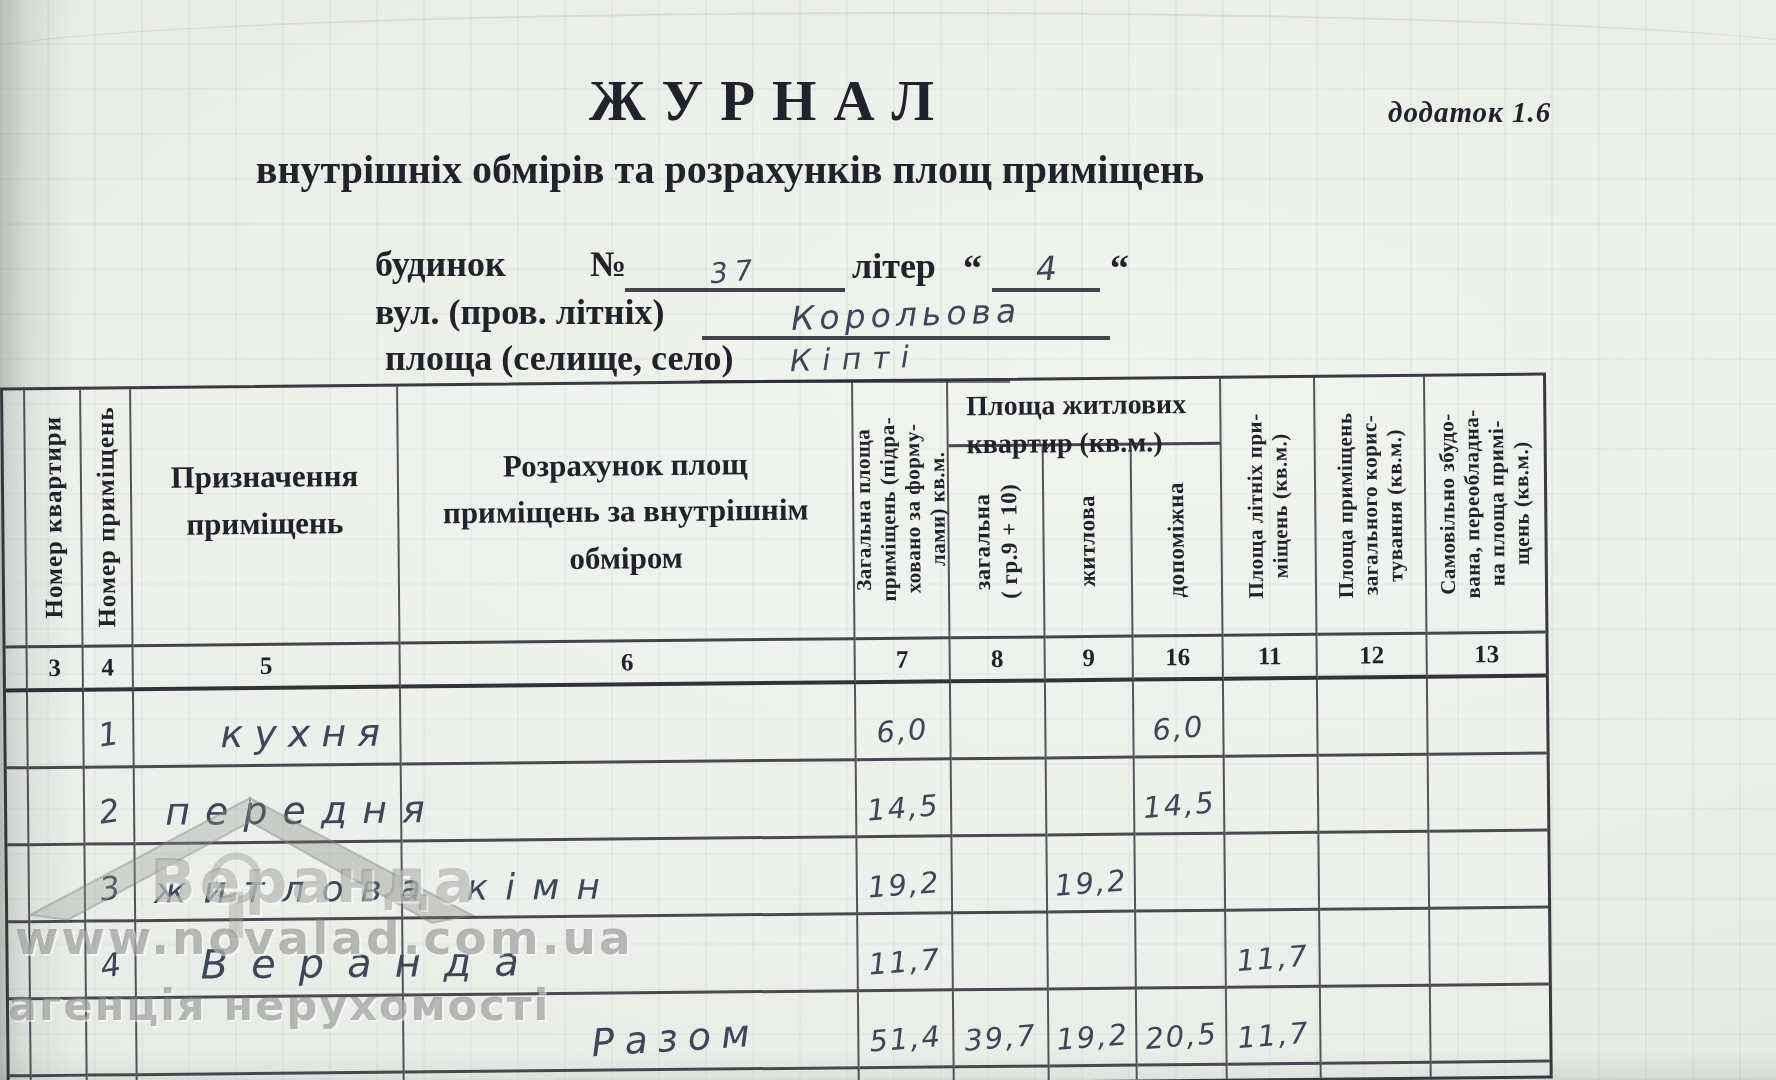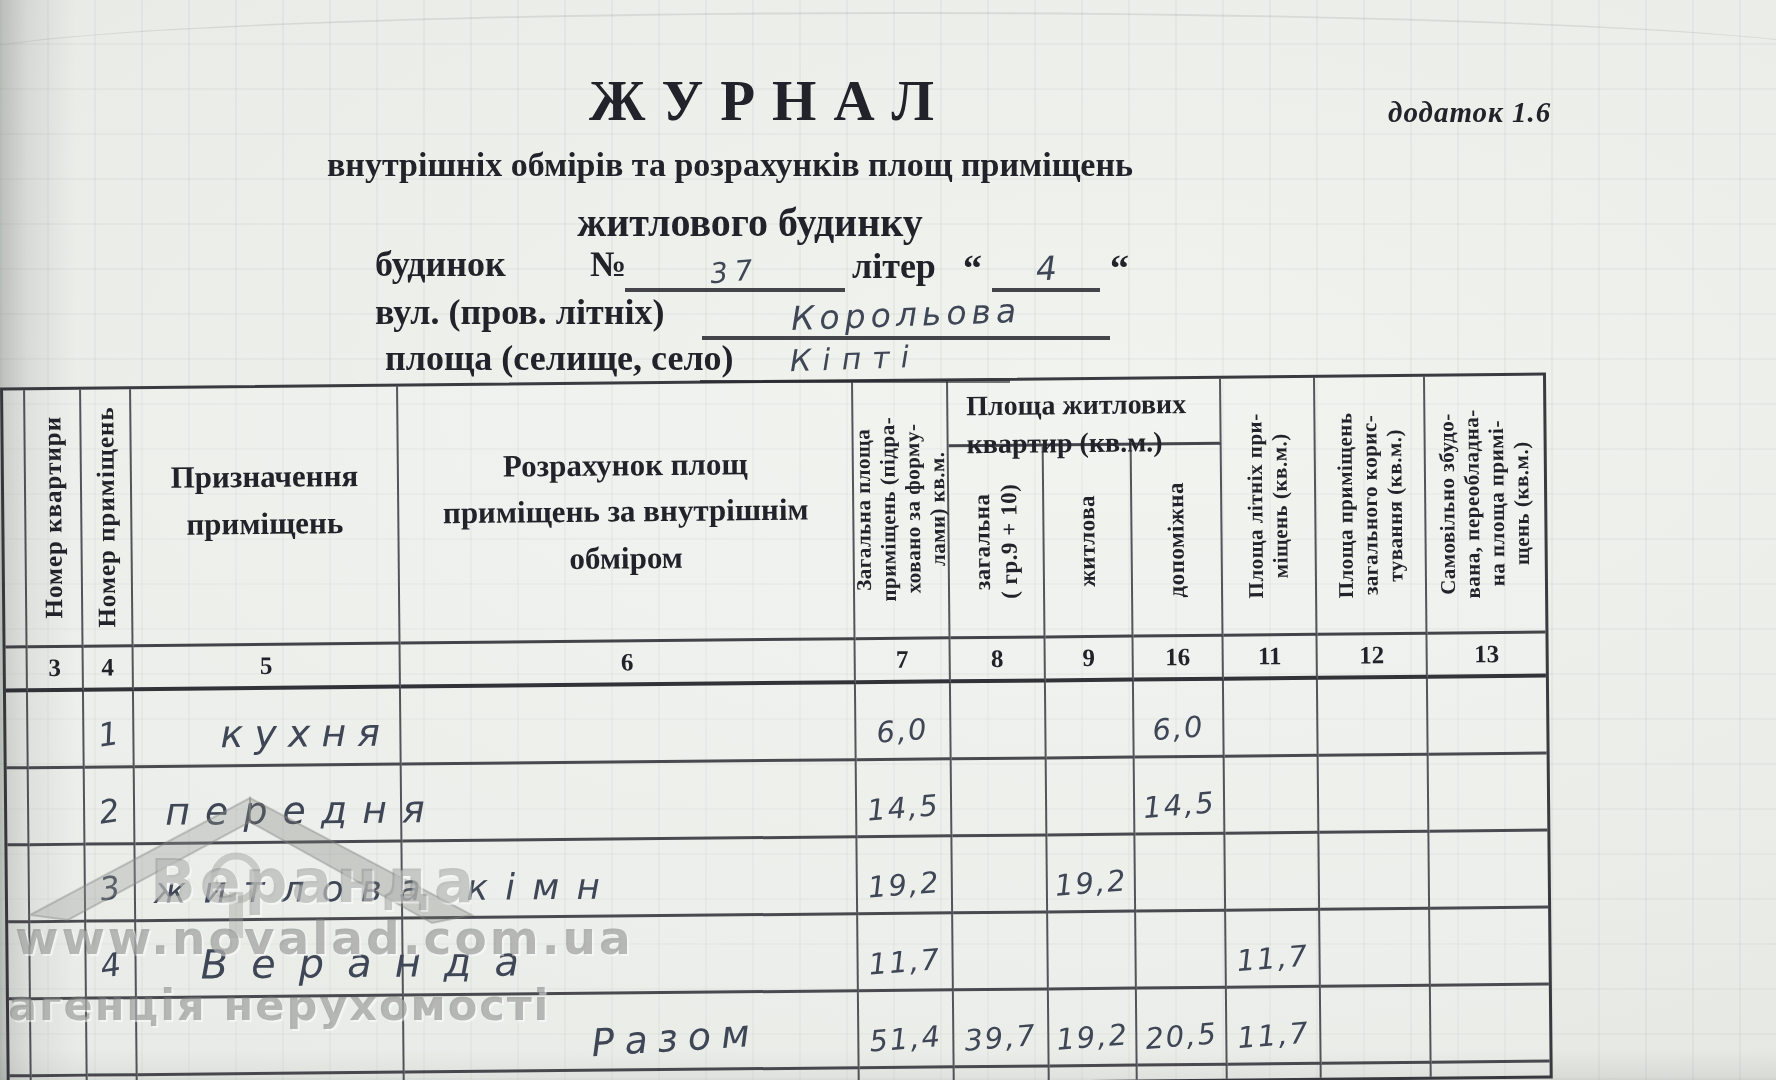--- a/index.html
+++ b/index.html
@@ -8,21 +8,21 @@
     background:
       linear-gradient(90deg, rgba(80,88,82,.30) 0px, rgba(80,88,82,.12) 28px, rgba(80,88,82,0) 75px),
       linear-gradient(0deg, rgba(80,88,82,.10) 0px, rgba(80,88,82,0) 30px),
       radial-gradient(125% 95% at 62% 36%, #f1f3ef 0%, #eaece8 55%, #dfe2dd 100%);}
   .bleed{position:absolute;inset:0;pointer-events:none;opacity:.8;background:
       repeating-linear-gradient(90deg, rgba(120,138,128,.10) 0 2px, transparent 2px 47px),
       repeating-linear-gradient(0deg, rgba(120,138,128,.08) 0 2px, transparent 2px 45px);}
   .curve{position:absolute;left:-40px;top:12px;width:1900px;height:90px;border-top:2px solid rgba(90,98,92,.14);border-radius:50%;pointer-events:none;}
   .print{position:absolute;font-weight:bold;}
   .title{left:30px;top:68px;width:1480px;text-align:center;font-size:57px;letter-spacing:17px;}
-  .sub1{left:0;top:146px;width:1460px;text-align:center;font-size:34px;}
+  .sub1{left:0;top:146px;width:1460px;text-align:center;font-size:40px;}
   .sub2{left:0;top:199px;width:1500px;text-align:center;font-size:40px;}
   .annex{left:1388px;top:96px;font-size:29px;font-style:italic;font-weight:600;letter-spacing:1px;}
   .lbl{position:absolute;font-weight:bold;font-size:36px;white-space:nowrap;}
   .fill{position:absolute;border-bottom:4px solid rgba(38,38,46,.85);height:46px;display:flex;align-items:flex-end;justify-content:center;}
   .hw{font-family:"DejaVu Sans",sans-serif;font-style:italic;color:#3f4656;position:relative;z-index:2;}
   .hw37{font-size:28px;letter-spacing:7px;transform:rotate(-5deg);}
   .hw4{font-size:33px;transform:rotate(-3deg);}
   .hwstreet{font-size:33px;letter-spacing:5px;transform:rotate(-2deg);padding-bottom:2px;}
   .hwcity{font-size:30px;letter-spacing:11px;transform:rotate(-2deg);padding-bottom:4px;}
   .quote{position:absolute;font-weight:bold;font-size:38px;}
@@ -57,21 +57,20 @@
 </head>
 <body>
 
 <div class="page">
   <div class="bleed"></div>
   <div class="curve"></div>
 
   <div class="print annex">додаток 1.6</div>
   <div class="print title">ЖУРНАЛ</div>
   <div class="print sub1">внутрішніх обмірів та розрахунків площ приміщень</div>
-  <div class="print sub2">житлового будинку</div>
 
   <div class="lbl" style="left:375px;top:243px;">будинок</div>
   <div class="lbl" style="left:590px;top:243px;">№</div>
   <div class="fill" style="left:625px;top:242px;width:220px;">
       <span class="hw hw37">37</span>
     </div>
   <div class="lbl" style="left:852px;top:245px;">літер</div>
   <div class="quote" style="left:963px;top:246px;">“</div>
   <div class="fill" style="left:992px;top:242px;width:108px;">
       <span class="hw hw4">4</span>

